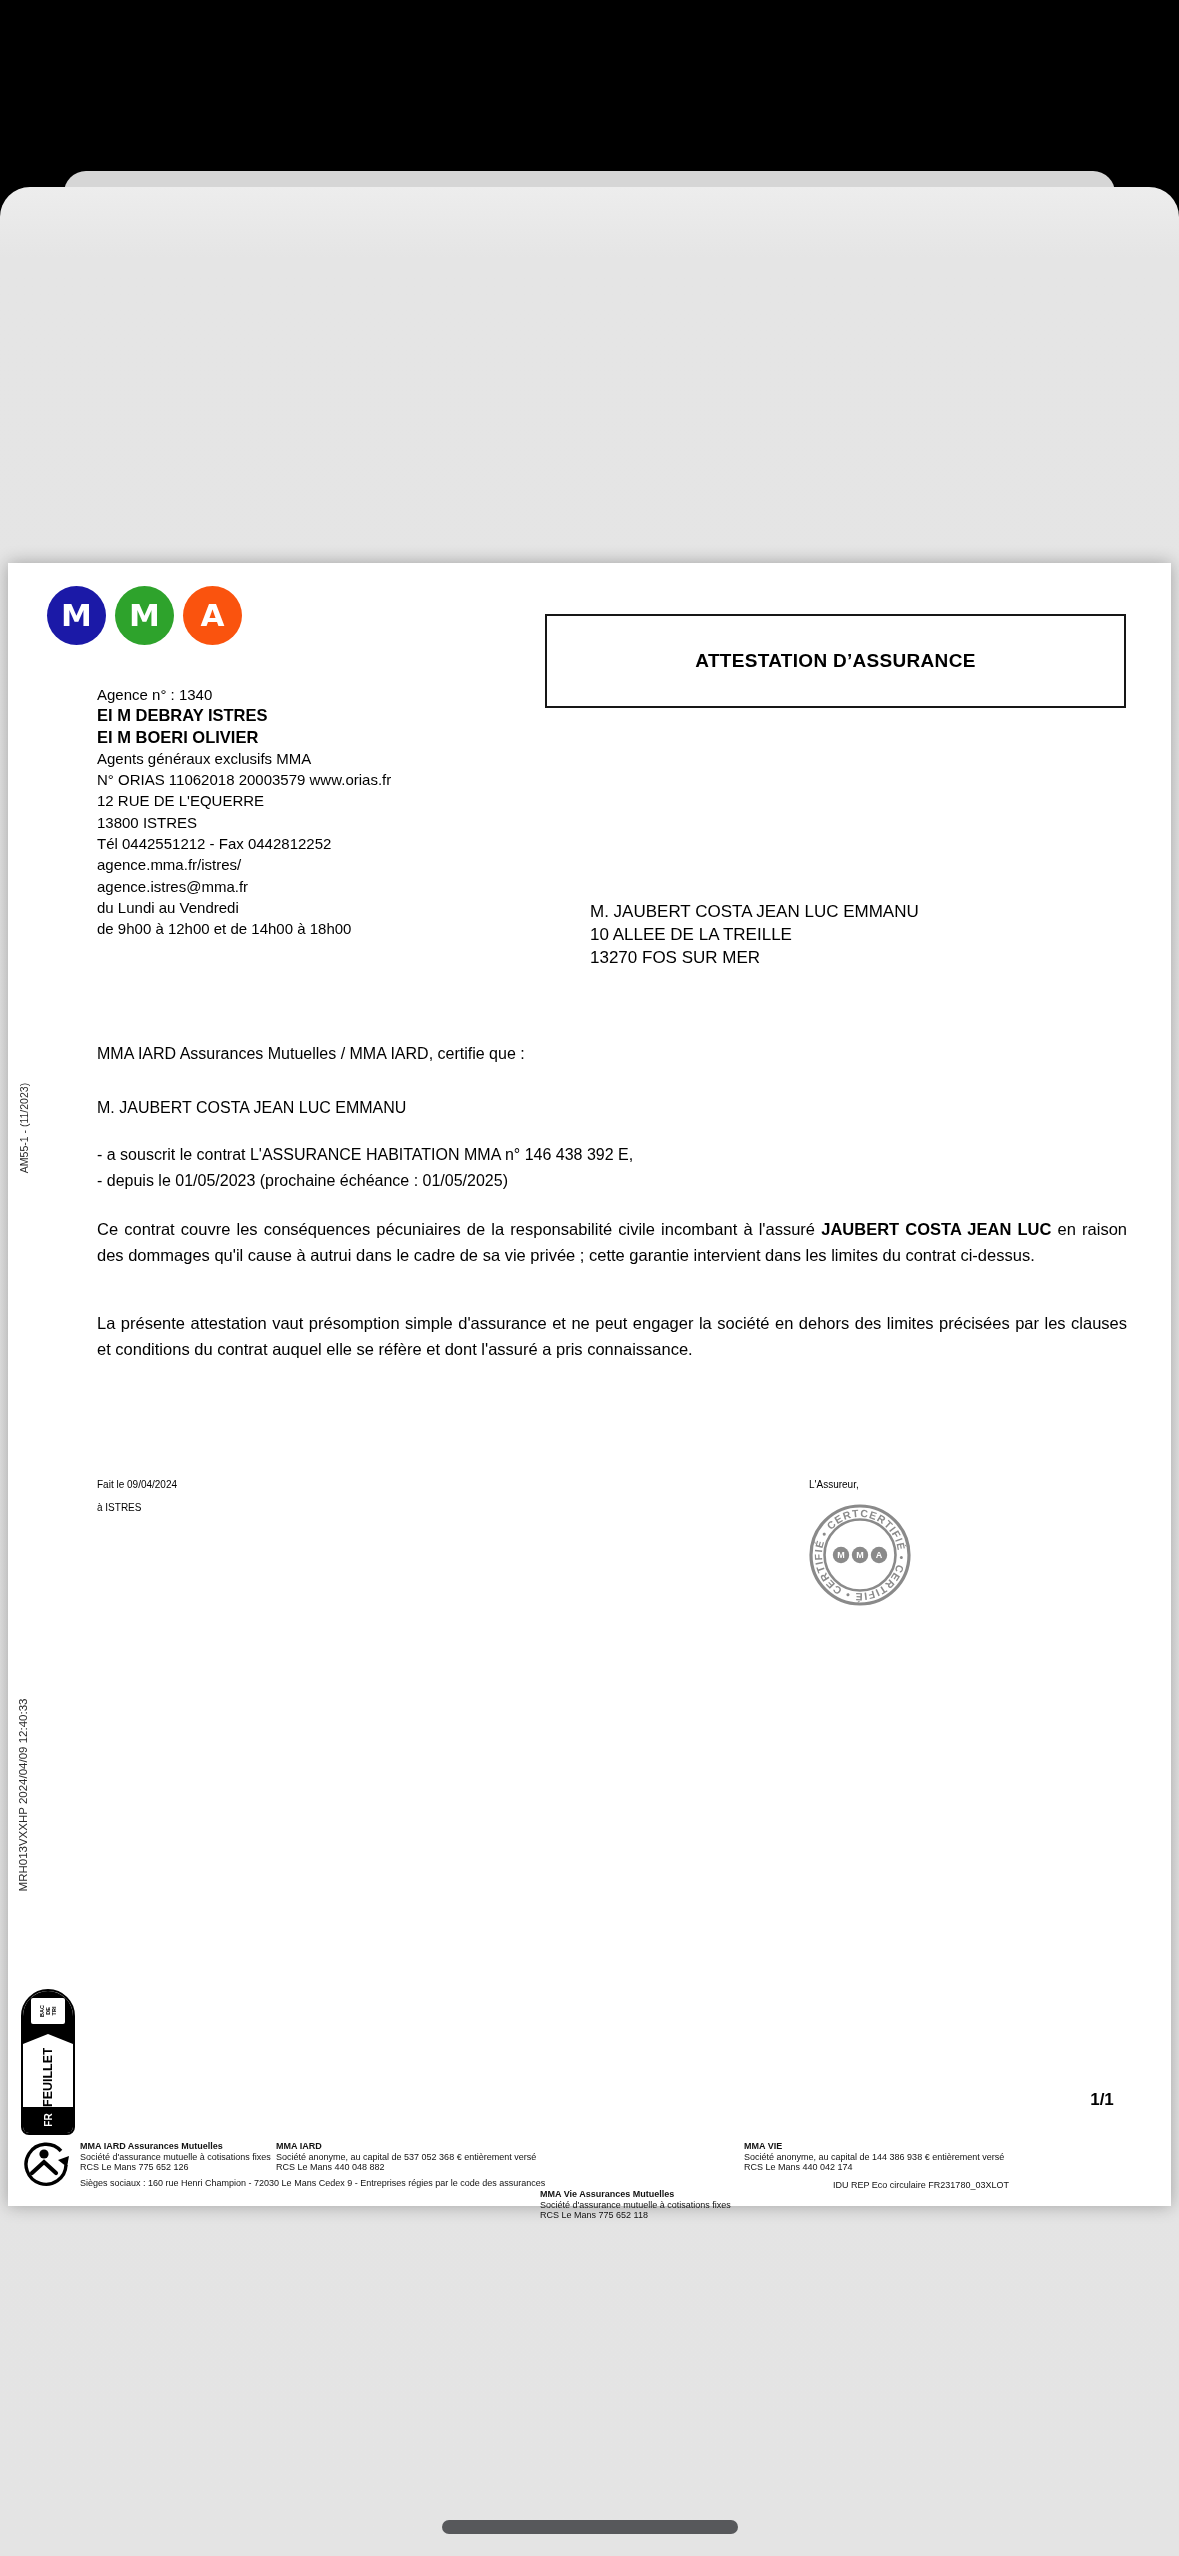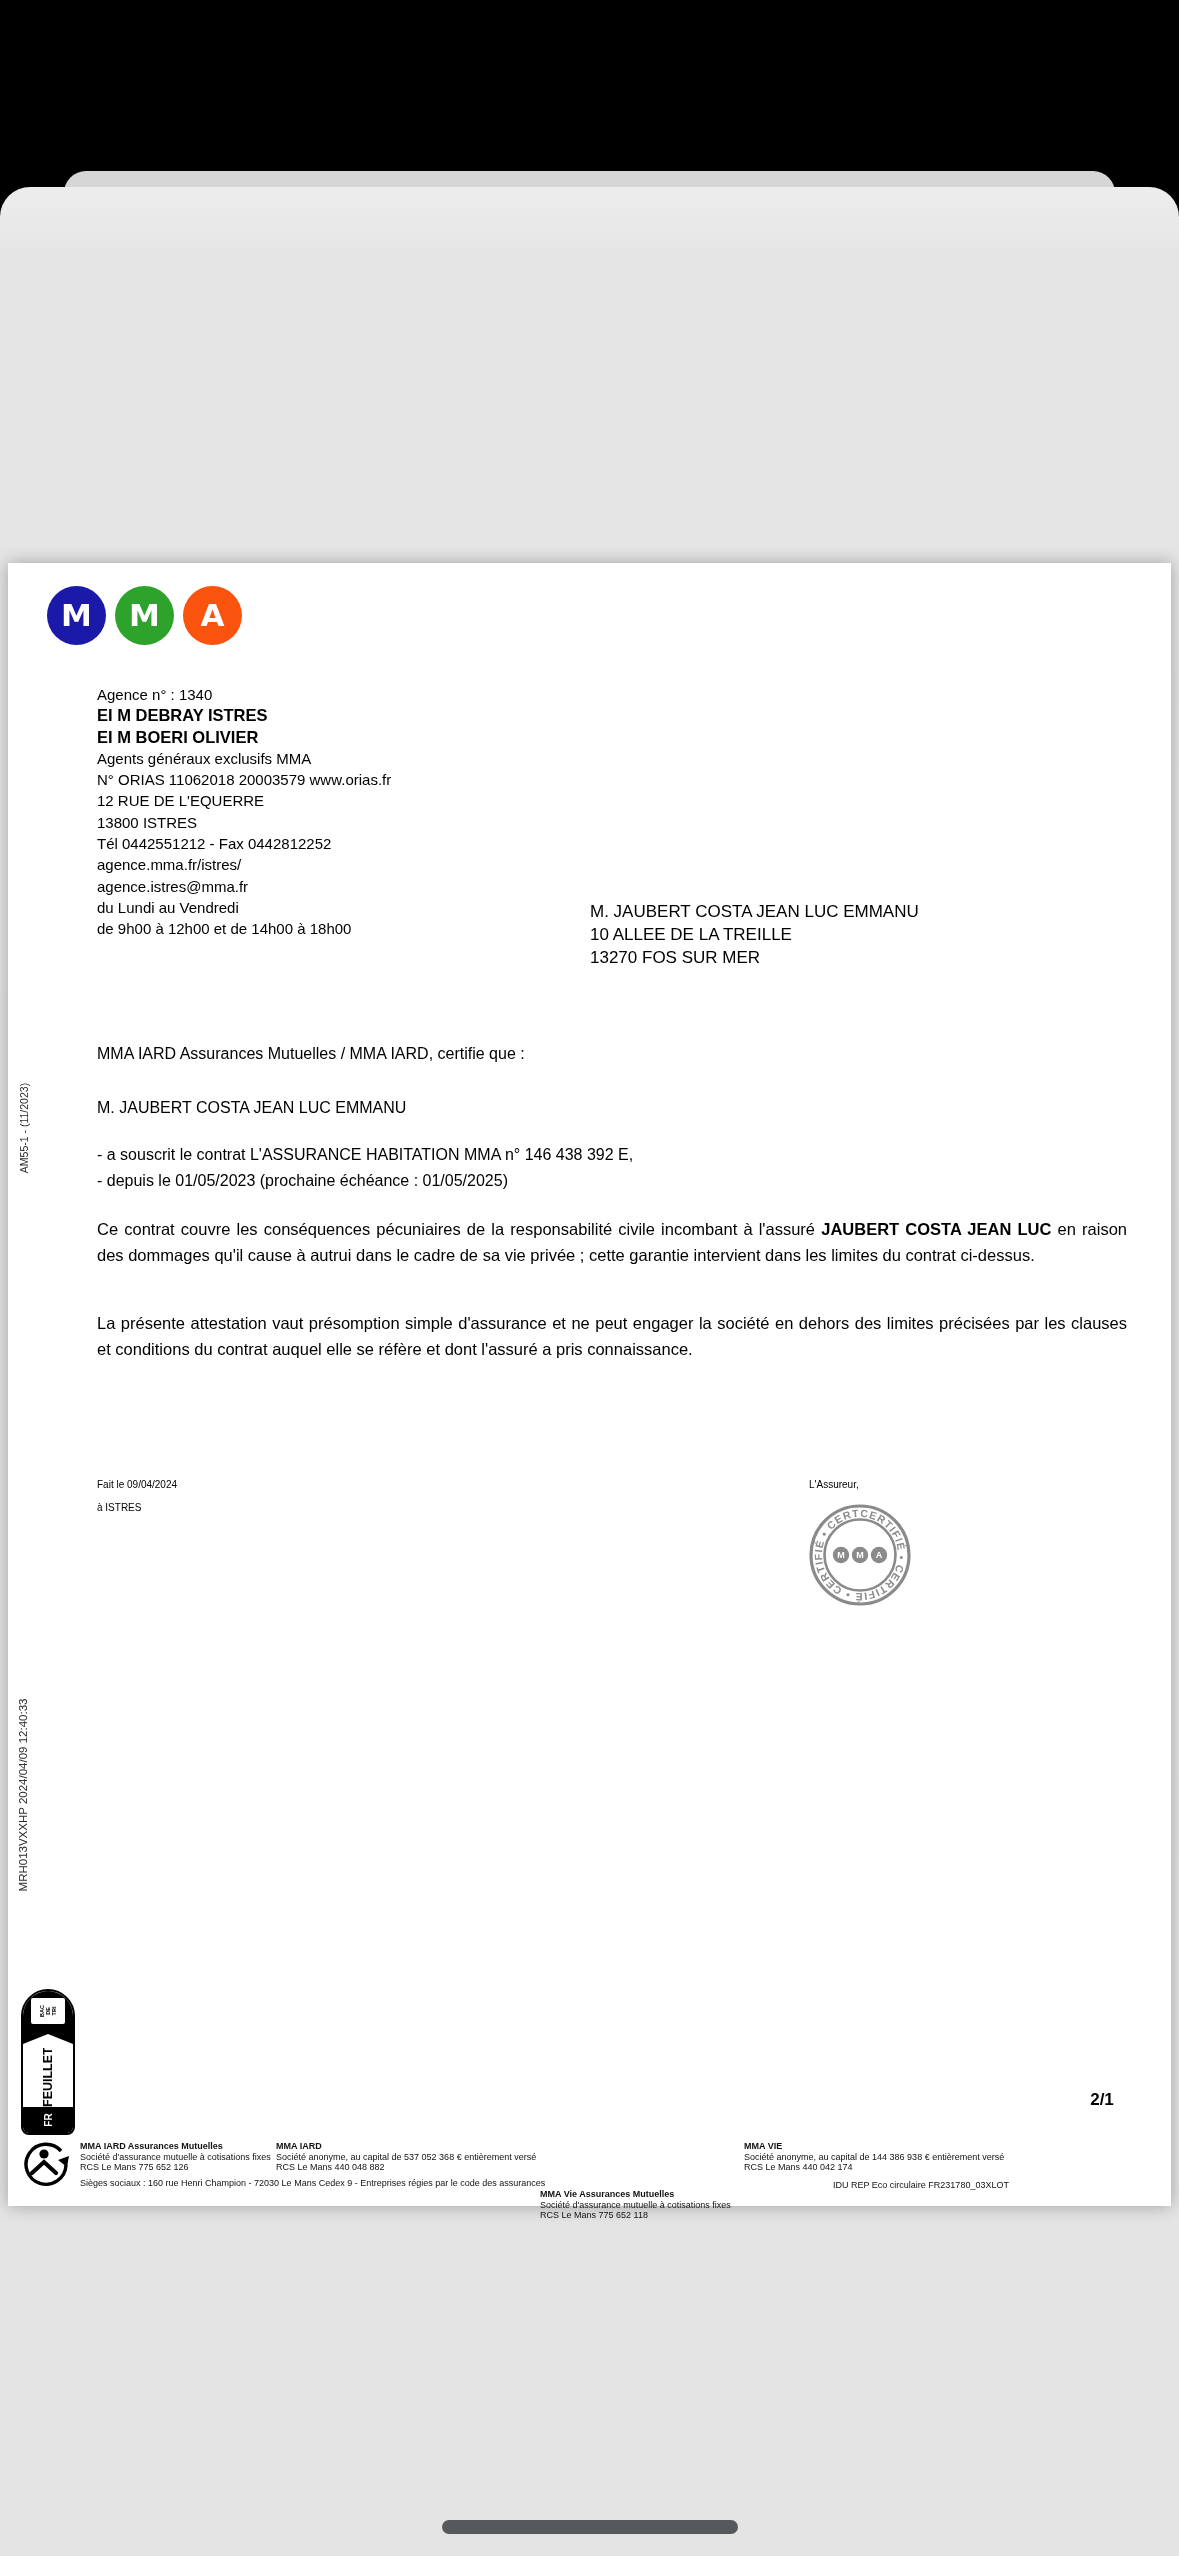--- a/index.html
+++ b/index.html
@@ -112,20 +112,23 @@
           <span>M</span>
         </div>
       <div class="logo-circle" style="background:#2ea32c">
           <span>M</span>
         </div>
       <div class="logo-circle" style="background:#fa530e">
           <span>A</span>
         </div>
     </div>
 
+    <div class="abs title-box">
+      <span>ATTESTATION D’ASSURANCE</span>
+    </div>
 
     <div class="abs agency">
       <div class="ag-line">Agence n° : 1340</div>
       <div class="ag-line">EI M DEBRAY ISTRES</div>
       <div class="ag-line">EI M BOERI OLIVIER</div>
       <div class="ag-line">Agents généraux exclusifs MMA</div>
       <div class="ag-line">N° ORIAS 11062018 20003579 www.orias.fr</div>
       <div class="ag-line">12 RUE DE L'EQUERRE</div>
       <div class="ag-line">13800 ISTRES</div>
       <div class="ag-line">Tél 0442551212 - Fax 0442812252</div>
@@ -192,21 +195,21 @@
       </div>
     </div>
 
     <svg class="abs triman" viewBox="0 0 48 48">
       <path d="M39 12 A20 20 0 1 0 44 26" fill="none" stroke="#000" stroke-width="3.4"></path>
       <polygon points="45,28 36,21 47,17" fill="#000"></polygon>
       <circle cx="22" cy="15" r="4.6" fill="#000"></circle>
       <path d="M10 34 L22 23 L34 34" stroke="#000" stroke-width="4.2" fill="none" stroke-linecap="round"></path>
     </svg>
 
-    <div class="abs page-number">2/1</div>
+    <div class="abs page-number">1/1</div>
 
     <div class="foot-col" style="left:72px;top:1578px">
       <div class="fc-name">MMA IARD Assurances Mutuelles</div>
       <div>Société d'assurance mutuelle à cotisations fixes</div>
       <div>RCS Le Mans 775 652 126</div>
     </div>
     <div class="foot-col" style="left:268px;top:1578px">
       <div class="fc-name">MMA IARD</div>
       <div>Société anonyme, au capital de 537 052 368 € entièrement versé</div>
       <div>RCS Le Mans 440 048 882</div>

